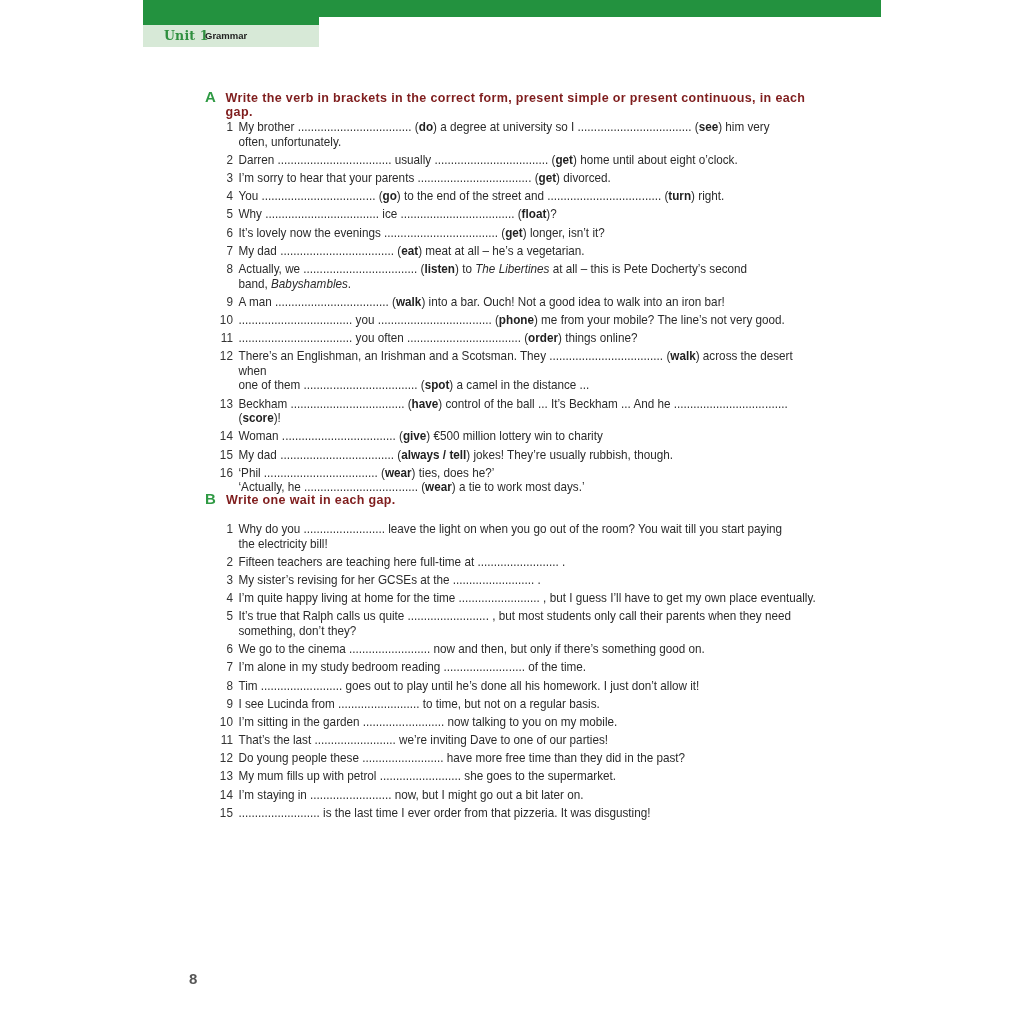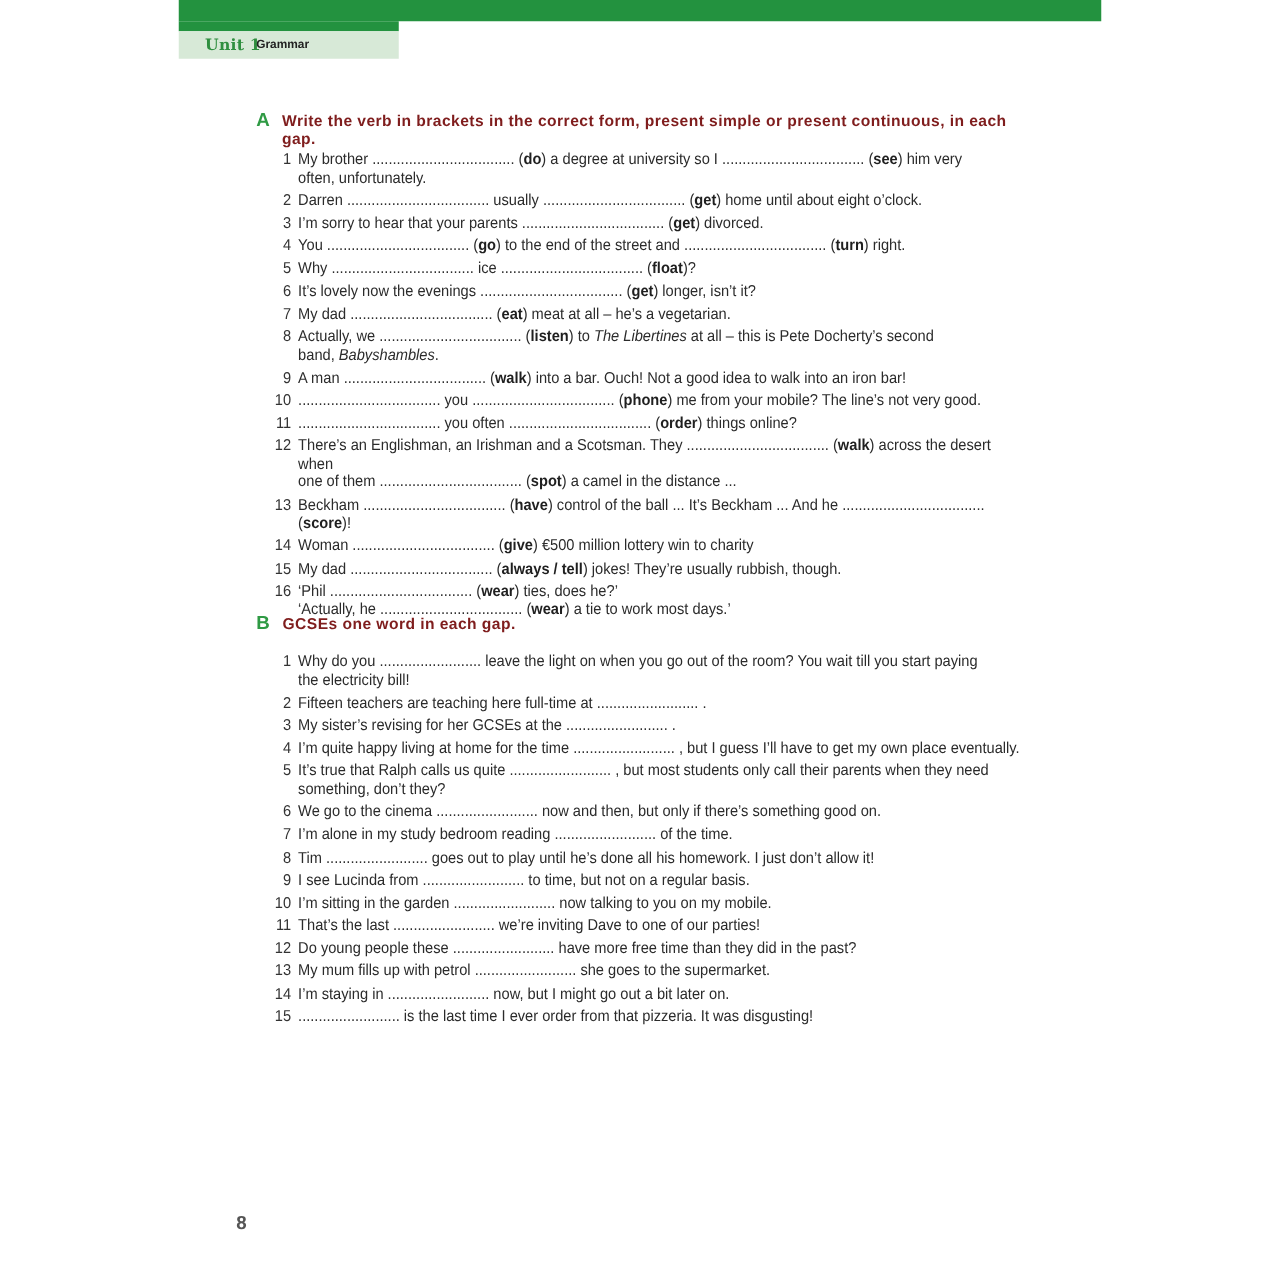--- a/index.html
+++ b/index.html
@@ -107,21 +107,21 @@
         <span class="num">16</span>
         <span class="txt">‘Phil ................................... (<b>wear</b>) ties, does he?’
 ‘Actually, he ................................... (<b>wear</b>) a tie to work most days.’</span>
       </div>
     </div>
 </div>
 
 <div class="section sec-b">
   <div class="sec-head">
     <span class="sec-letter">B</span>
-    <span class="sec-instr">GCSEs one word in each gap.</span>
+    <span class="sec-instr">Write one wait in each gap.</span>
   </div>
   <div class="items" id="items-b">
       <div class="item">
         <span class="num">1</span>
         <span class="txt">Why do you ......................... leave the light on when you go out of the room? You wait till you start paying
 the electricity bill!</span>
       </div>
       <div class="item">
         <span class="num">2</span>
         <span class="txt">Fifteen teachers are teaching here full-time at ......................... .</span>

